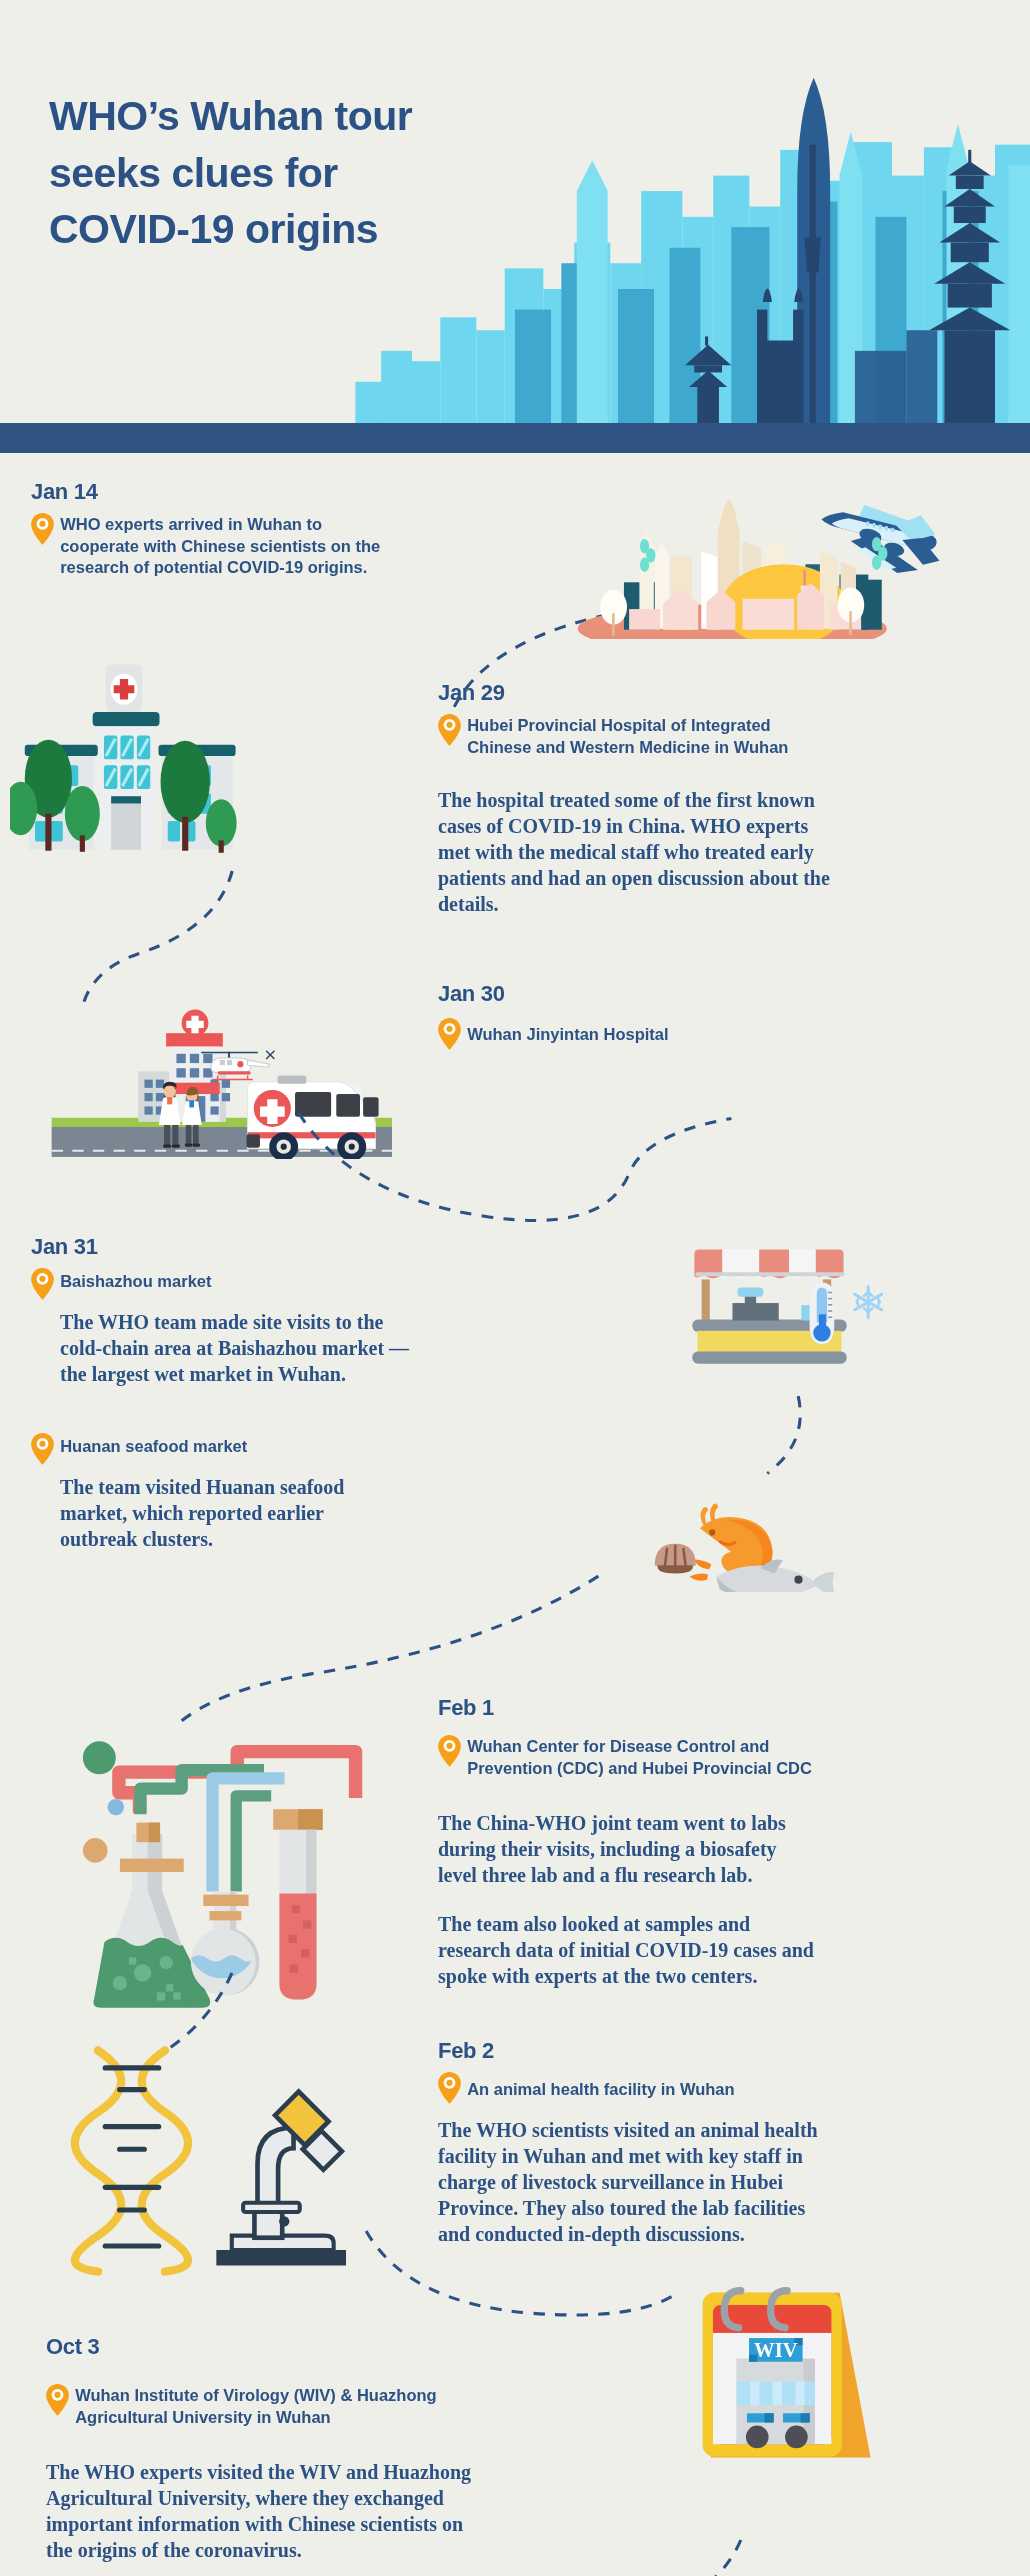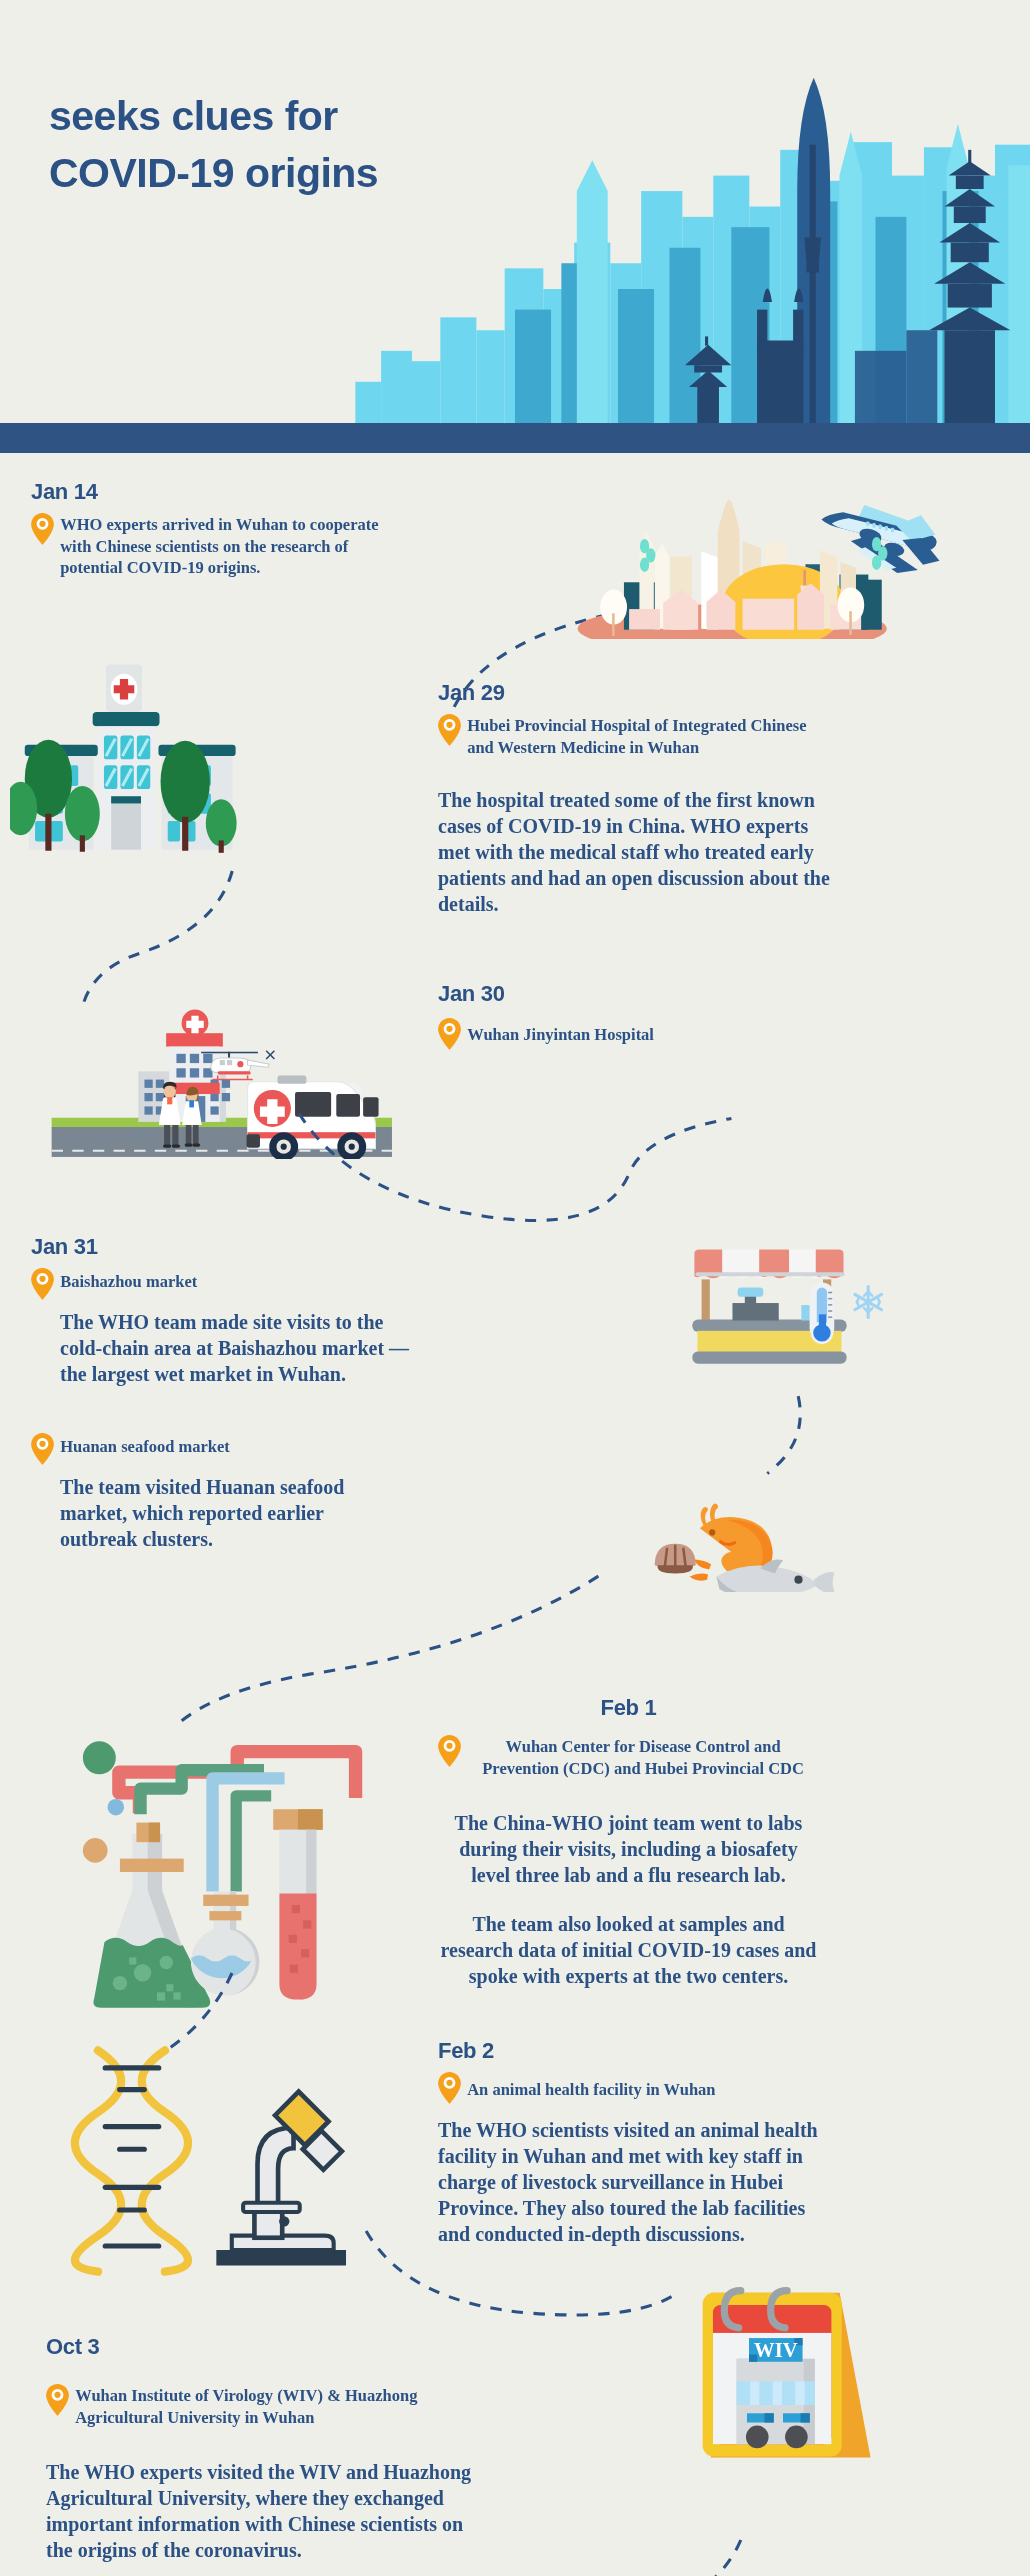--- a/index.html
+++ b/index.html
@@ -54,21 +54,21 @@
   }
   .place-row { display: flex; align-items: flex-start; gap: 6.2px; }
   .pin {
     flex: 0 0 auto;
     width: 23px; height: 32px;
     position: relative;
     margin-top: 1px;
   }
   .pin svg { display: block; width: 23px; height: 32px; }
   .place {
-    font-family: Liberation Serif, serif;
+    font-family: Liberation Sans, sans-serif;
     font-weight: 700;
     font-size: 16.5px;
     line-height: 1.30;
     color: #2b5185;
     padding-top: 2.1px;
   }
   .body {
     font-family: "Liberation Serif", serif;
     font-weight: 700;
     font-size: 20px;
@@ -187,20 +187,21 @@
         <path d="M1804 600 l79 -44 l79 44 z"></path>
           <rect x="1834" y="600" width="98" height="180"></rect>
       </g>
 
       <g fill="#2a5e92" opacity="0.92">
         <rect x="1660" y="640" width="100" height="140"></rect>
         <rect x="1760" y="600" width="60" height="180"></rect>
       </g>
     </svg>
     <div class="headline">
+      <div>WHO’s Wuhan tour</div>
       <div>seeks clues for</div>
       <div>COVID-19 origins</div>
     </div>
     <div class="header-rule"></div>
   </div>
 
   <div class="blk" style="left:31px; top:479px; width:350px;">
     <div class="date">Jan 14</div>
     <div class="place-row">
       <span class="pin">
@@ -632,21 +633,21 @@
     <path d="M482 386 h72 v176 q0 30 -36 30 q-36 0 -36 -30z" fill="#e8736e"></path>
     <g fill="#d4615d">
         <rect x="506" y="408" width="16" height="16"></rect>
         <rect x="528" y="438" width="16" height="16"></rect>
         <rect x="500" y="466" width="16" height="16"></rect>
         <rect x="524" y="494" width="16" height="16"></rect>
         <rect x="502" y="524" width="16" height="16"></rect>
       </g>
   </svg>
 
-  <div class="blk" style="left:438px; top:1695px; width:381px;text-align:center;">
+  <div class="blk" style="left:438px; top:1695px; width:381px;">
     <div class="date">Feb 1</div>
     <div class="place-row" style="margin-top:13.4px;">
       <span class="pin">
         <svg viewBox="0 0 44 62">
             <path d="M22 0C9.85 0 0 9.85 0 22c0 16 22 40 22 40s22-24 22-40C44 9.85 34.15 0 22 0z" fill="#f6a01a"></path>
             <circle cx="22" cy="21" r="11.5" fill="#fff"></circle>
             <circle cx="22" cy="21" r="6" fill="#f6a01a"></circle>
           </svg>
       </span>
       <div class="place">Wuhan Center for Disease Control and Prevention (CDC) and Hubei Provincial CDC</div>

